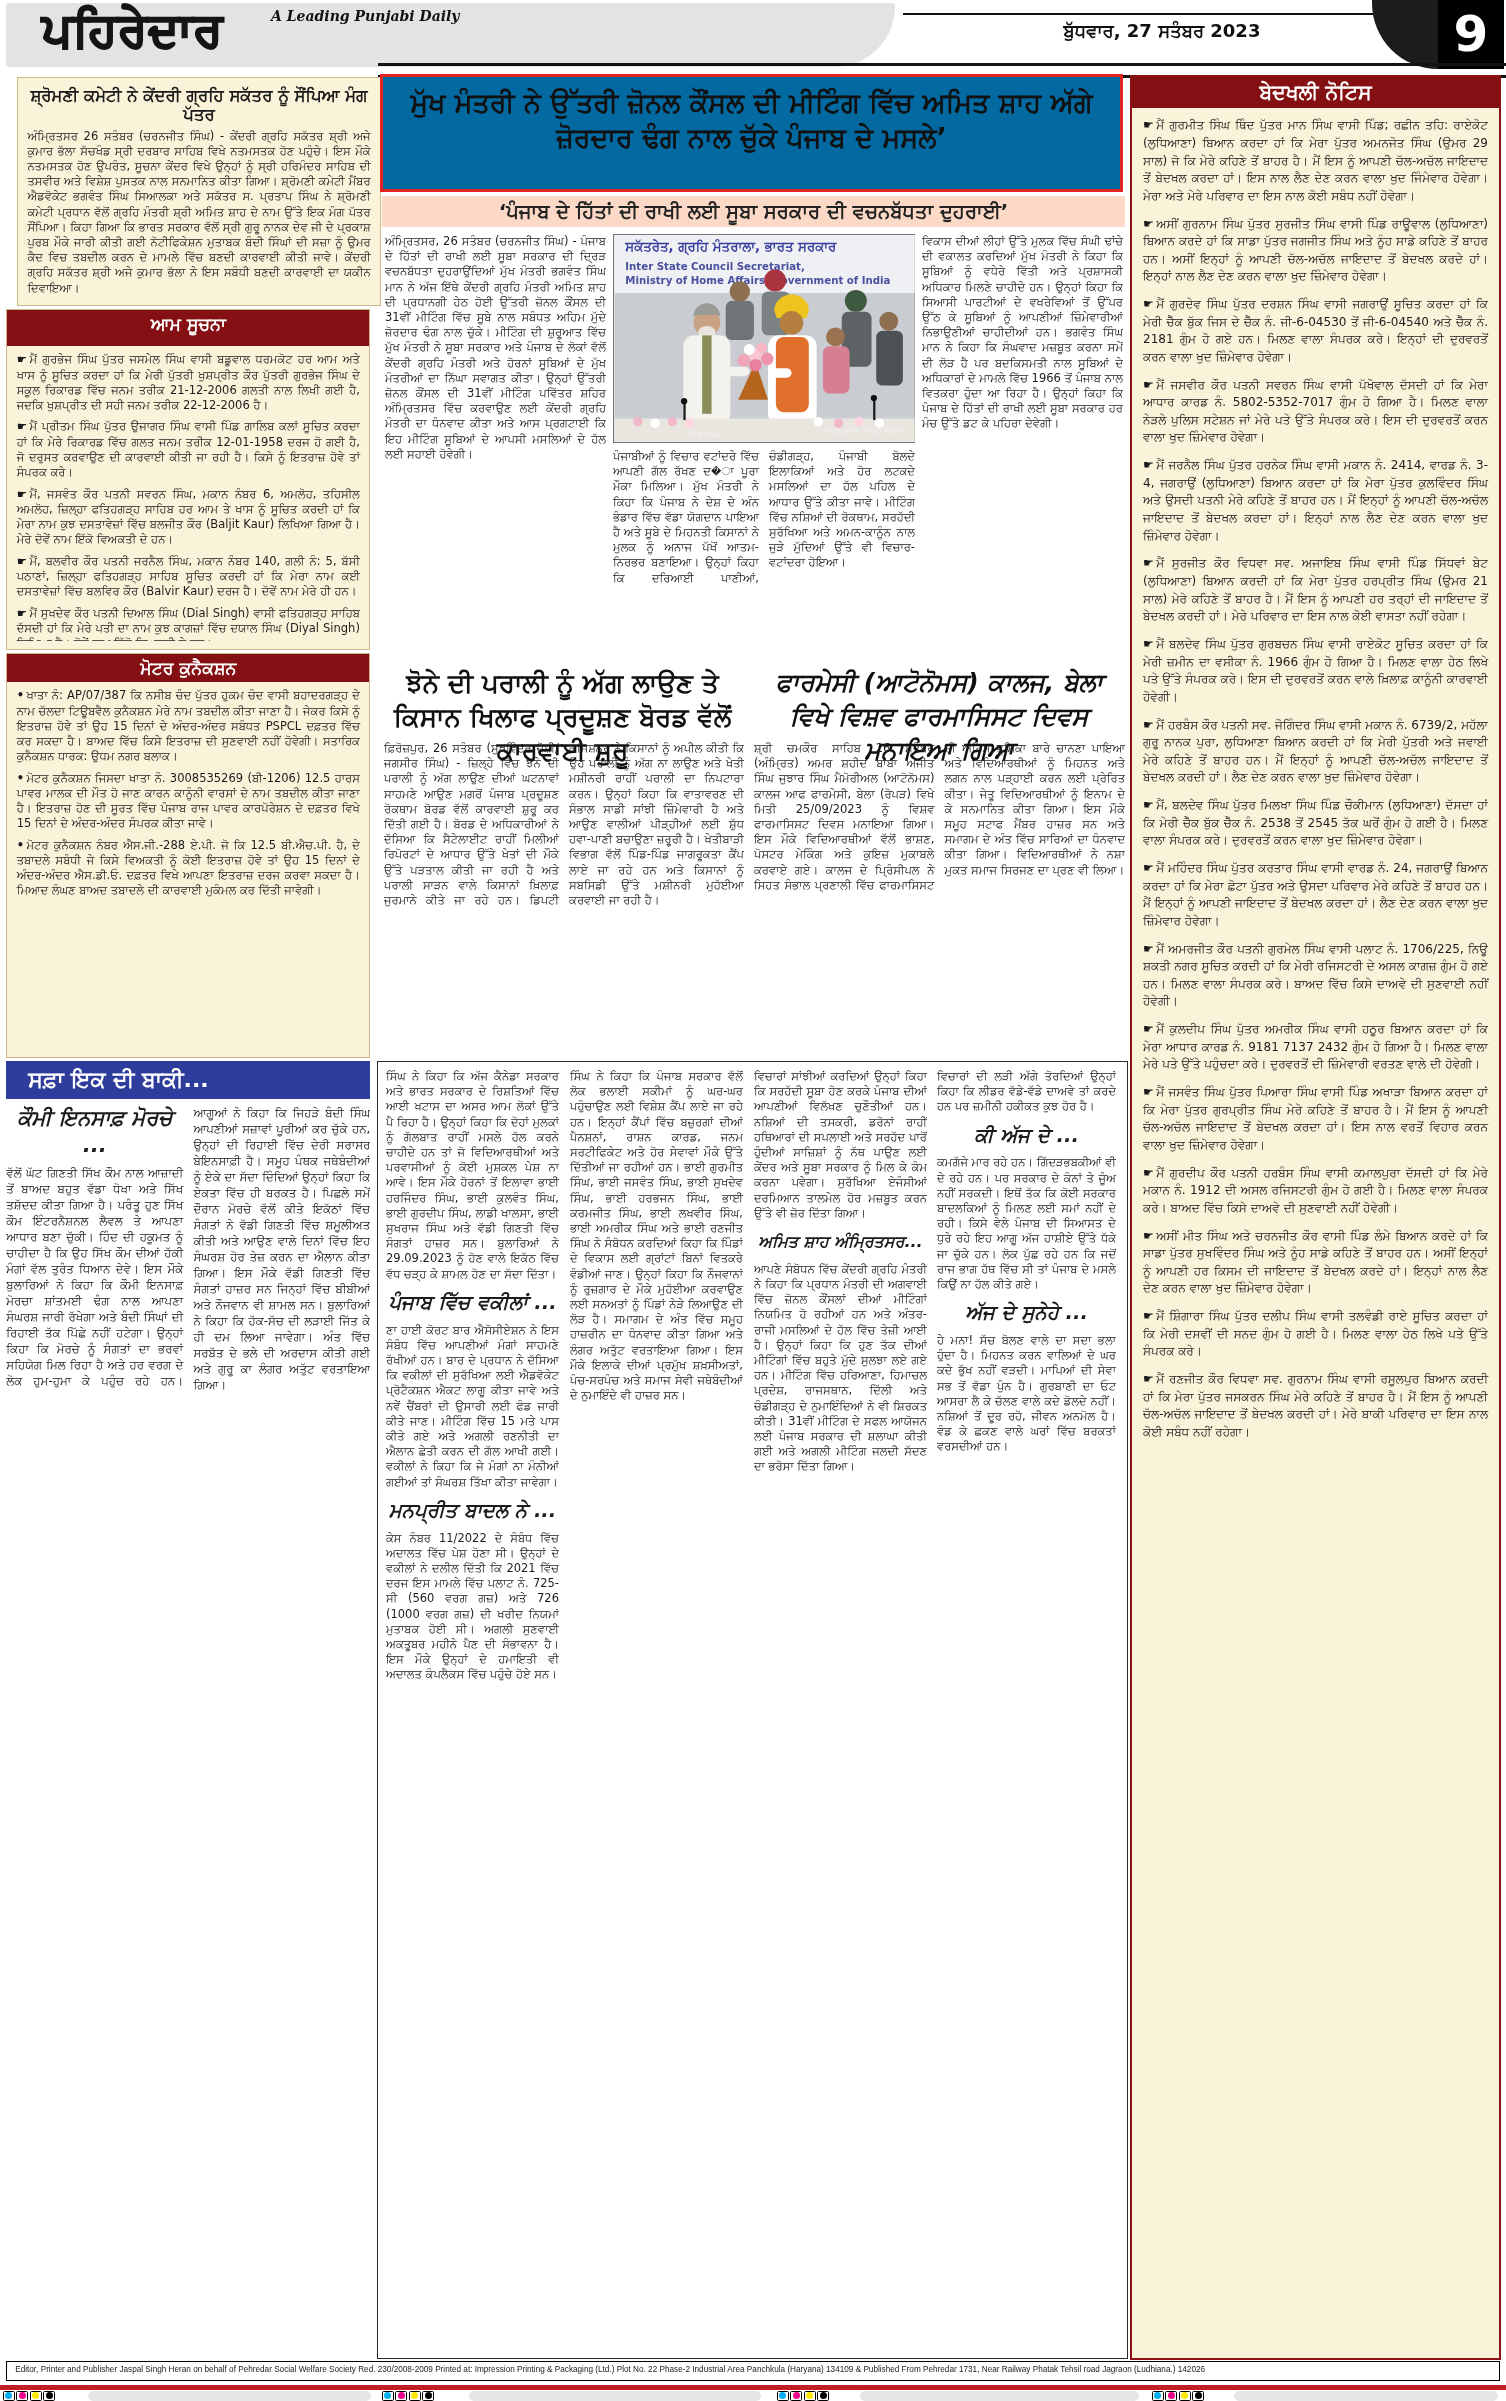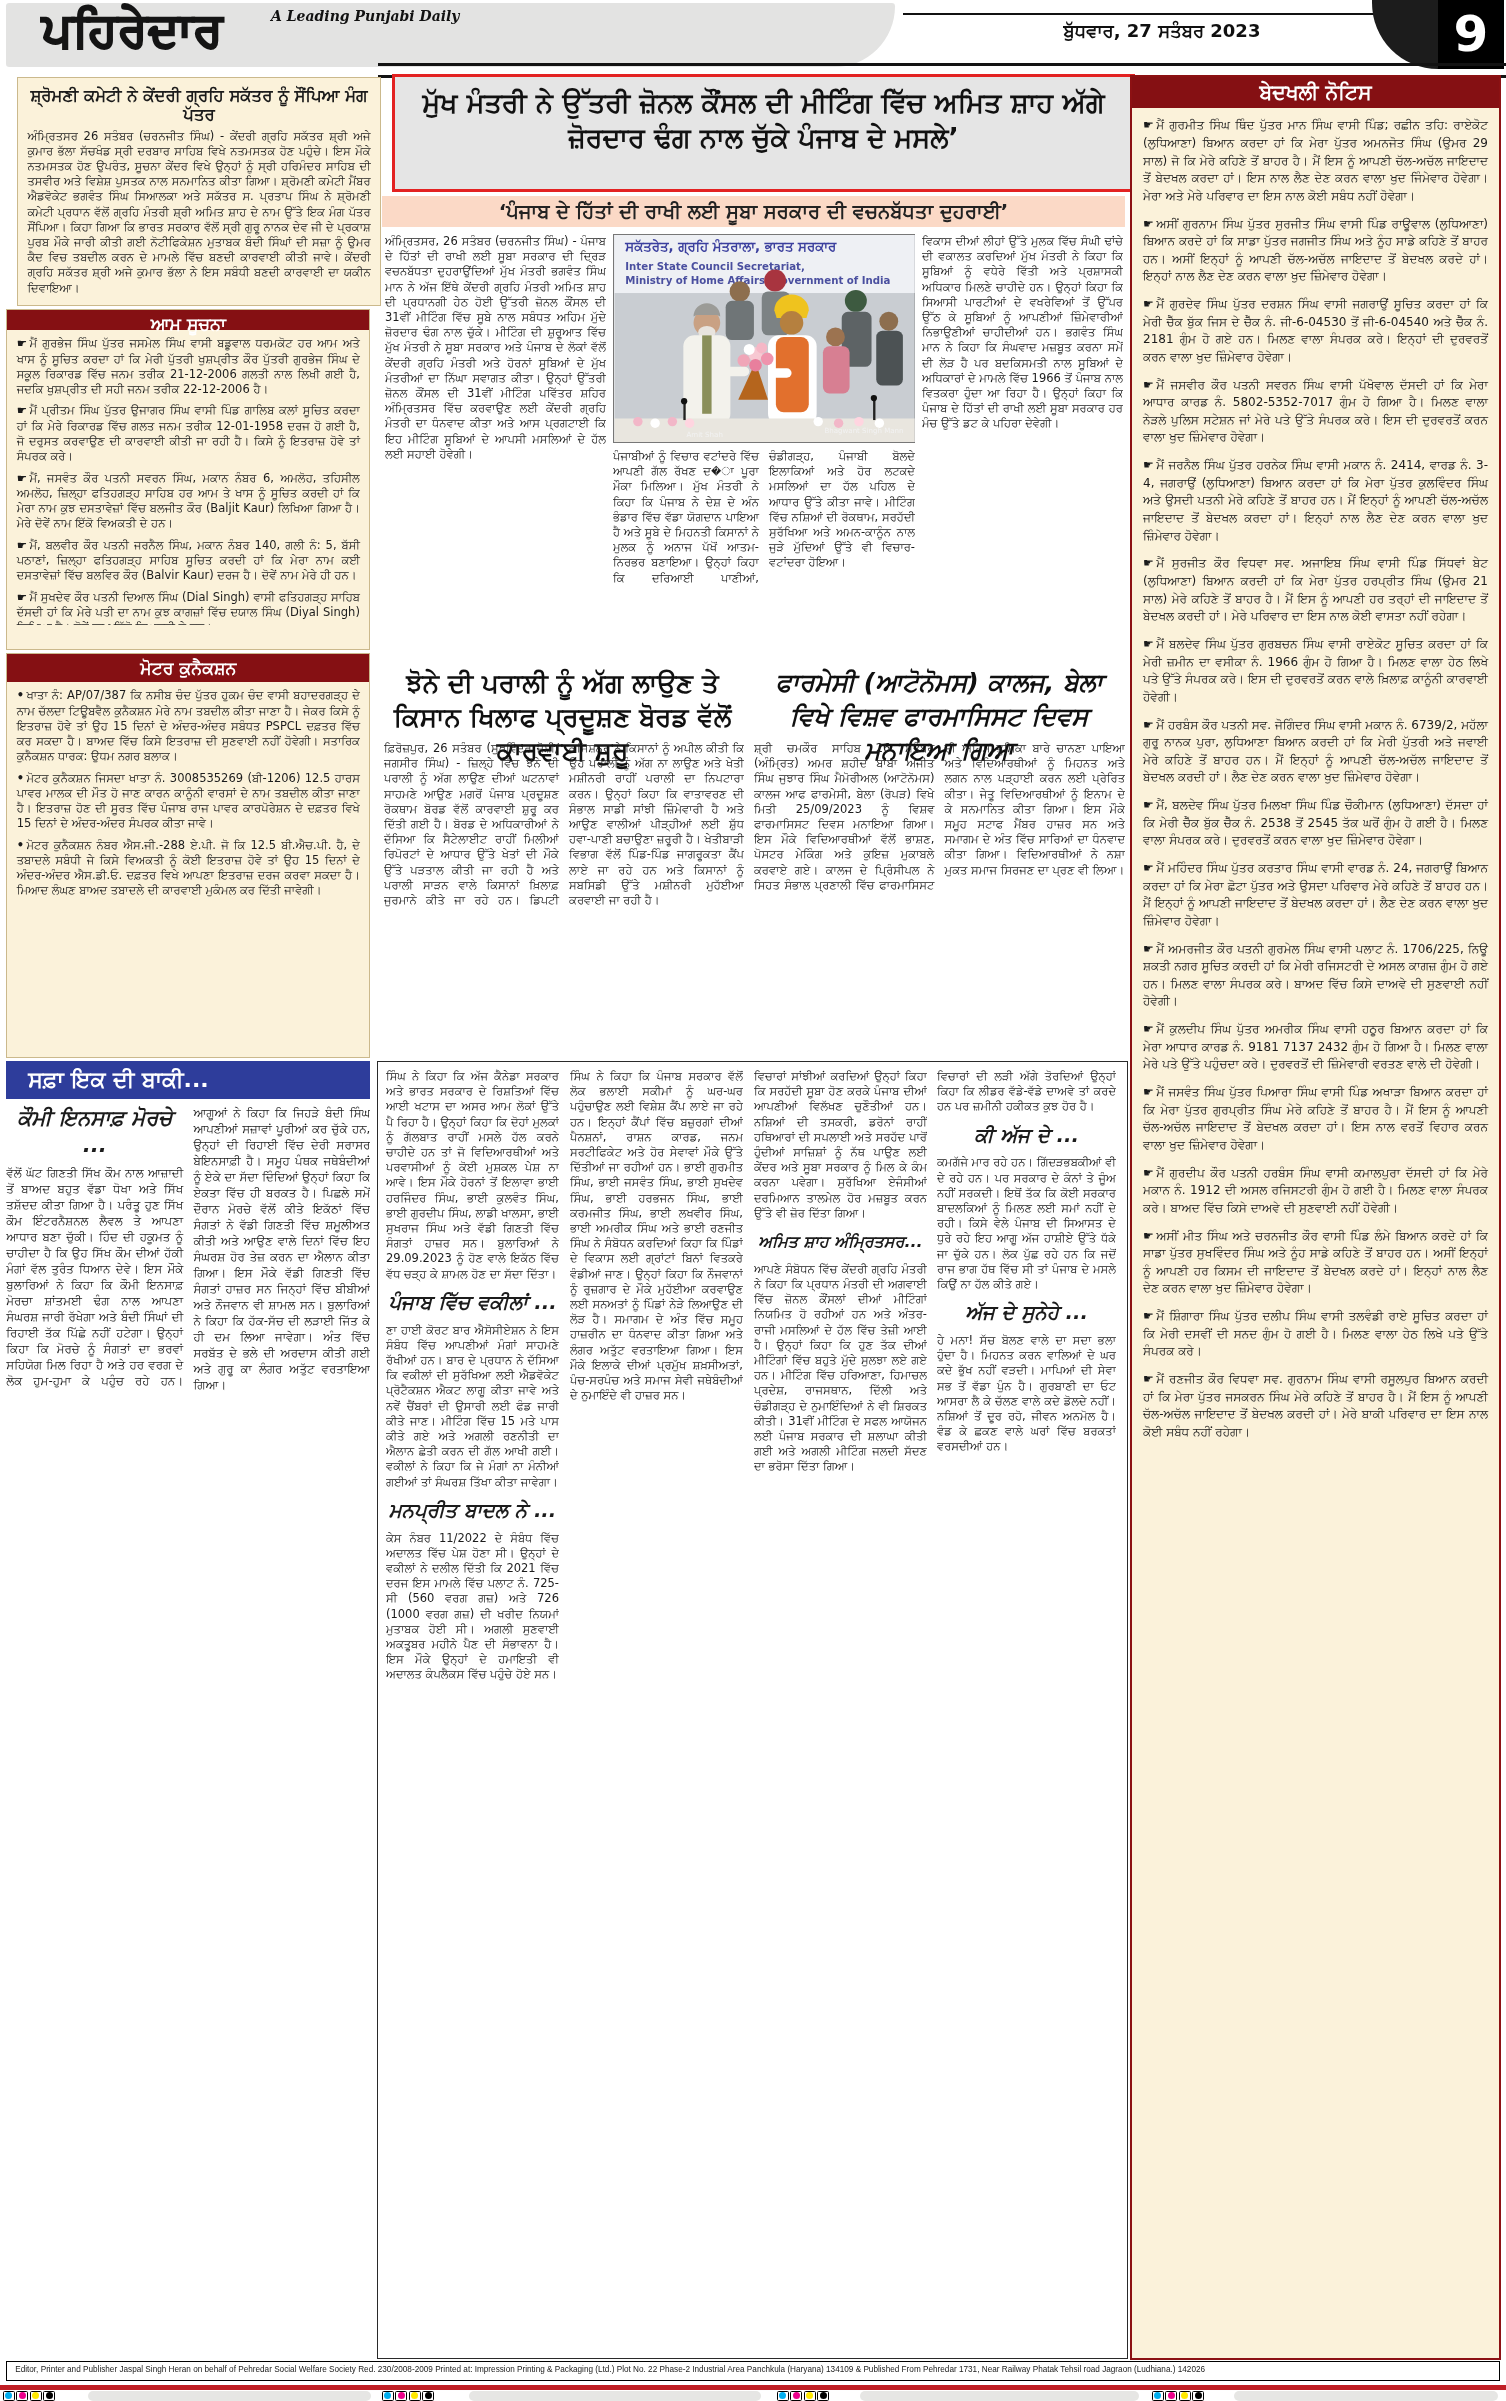--- a/index.html
+++ b/index.html
@@ -20,21 +20,21 @@
   .dblrule{left:378px;top:63px;width:1128px;height:8.6px;border-top:3.1px solid #131313;border-bottom:3.1px solid #131313;}
   
   .cream{background:#fbf2da;border:0.8px solid #cbb98c;box-sizing:border-box;}
   .maroonhead{background:#851013;color:#fff;text-align:center;font-weight:bold;}
   .bt{font-size:11.5px;line-height:15.2px;text-align:justify;color:#1c1c1c;overflow:hidden;}
   .bt p{margin:0 0 4.7px 0;}
   .hand{font-weight:bold;padding-right:2.4px;}
   .notice{margin-bottom:6.3px;}
   .sub{font-style:italic;font-weight:bold;text-align:center;}
   
-  .redbox{left:392px;top:74px;width:743px;height:118px;border:3.9px solid #e32222;box-sizing:border-box;background:#e5e5e5;}
+  .redbox{left:380px;top:74px;width:743px;height:118px;border:3.9px solid #e32222;box-sizing:border-box;background:#0369a1;}
   .redbox .hl{margin-top:7.9px;padding:0 14px;text-align:center;font-size:27px;line-height:35px;font-weight:bold;color:#111;}
   .pinkstrip{left:382px;top:196px;width:743px;height:31px;background:#fbd9c6;text-align:center;
              font-size:19.6px;font-weight:bold;line-height:31px;color:#222;}
   .cols2{column-count:2;column-gap:10.2px;}
   .lowhl{font-weight:bold;text-align:center;font-size:26px;line-height:34px;color:#101010;}
   .blueband{left:6.3px;top:1061px;width:364px;height:38px;background:#2e3d9b;color:#fff;
             font-size:22px;font-weight:bold;line-height:38px;padding-left:22px;box-sizing:border-box;}
   .midbox{left:377px;top:1061px;width:751px;height:1298px;border:1.6px solid #2a2a2a;box-sizing:border-box;background:#fff;}
   .evic{left:1130px;top:75px;width:371px;height:2285px;border:2.4px solid #8c1113;box-sizing:border-box;background:#fbf2da;}
   .evic-items{padding:9.4px 11px;font-size:12px;line-height:17.6px;text-align:justify;overflow:hidden;height:2230px;box-sizing:border-box;}
@@ -62,21 +62,21 @@
     <span>9</span>
   </div>
   <div class="abs dblrule"></div>
 
   <div class="abs cream" style="left:17px;top:77px;width:364px;height:229px;padding:7.9px 9.4px;">
     <div style="font-size:16.5px;font-weight:bold;text-align:center;margin-bottom:4.7px;">ਸ਼੍ਰੋਮਣੀ ਕਮੇਟੀ ਨੇ ਕੇਂਦਰੀ ਗ੍ਰਹਿ ਸਕੱਤਰ ਨੂੰ ਸੌਂਪਿਆ ਮੰਗ ਪੱਤਰ</div>
     <div class="bt" style="height:177px;">ਅੰਮ੍ਰਿਤਸਰ 26 ਸਤੰਬਰ (ਚਰਨਜੀਤ ਸਿੰਘ) - ਕੇਂਦਰੀ ਗ੍ਰਹਿ ਸਕੱਤਰ ਸ਼੍ਰੀ ਅਜੇ ਕੁਮਾਰ ਭੱਲਾ ਸੱਚਖੰਡ ਸ੍ਰੀ ਦਰਬਾਰ ਸਾਹਿਬ ਵਿਖੇ ਨਤਮਸਤਕ ਹੋਣ ਪਹੁੰਚੇ। ਇਸ ਮੌਕੇ ਨਤਮਸਤਕ ਹੋਣ ਉਪਰੰਤ, ਸੂਚਨਾ ਕੇਂਦਰ ਵਿਖੇ ਉਨ੍ਹਾਂ ਨੂੰ ਸ੍ਰੀ ਹਰਿਮੰਦਰ ਸਾਹਿਬ ਦੀ ਤਸਵੀਰ ਅਤੇ ਵਿਸ਼ੇਸ਼ ਪੁਸਤਕ ਨਾਲ ਸਨਮਾਨਿਤ ਕੀਤਾ ਗਿਆ। ਸ਼੍ਰੋਮਣੀ ਕਮੇਟੀ ਮੈਂਬਰ ਐਡਵੋਕੇਟ ਭਗਵੰਤ ਸਿੰਘ ਸਿਆਲਕਾ ਅਤੇ ਸਕੱਤਰ ਸ. ਪ੍ਰਤਾਪ ਸਿੰਘ ਨੇ ਸ਼੍ਰੋਮਣੀ ਕਮੇਟੀ ਪ੍ਰਧਾਨ ਵੱਲੋਂ ਗ੍ਰਹਿ ਮੰਤਰੀ ਸ਼੍ਰੀ ਅਮਿਤ ਸ਼ਾਹ ਦੇ ਨਾਮ ਉੱਤੇ ਇਕ ਮੰਗ ਪੱਤਰ ਸੌਂਪਿਆ। ਕਿਹਾ ਗਿਆ ਕਿ ਭਾਰਤ ਸਰਕਾਰ ਵੱਲੋਂ ਸ੍ਰੀ ਗੁਰੂ ਨਾਨਕ ਦੇਵ ਜੀ ਦੇ ਪ੍ਰਕਾਸ਼ ਪੁਰਬ ਮੌਕੇ ਜਾਰੀ ਕੀਤੀ ਗਈ ਨੋਟੀਫਿਕੇਸ਼ਨ ਮੁਤਾਬਕ ਬੰਦੀ ਸਿੰਘਾਂ ਦੀ ਸਜ਼ਾ ਨੂੰ ਉਮਰ ਕੈਦ ਵਿਚ ਤਬਦੀਲ ਕਰਨ ਦੇ ਮਾਮਲੇ ਵਿੱਚ ਬਣਦੀ ਕਾਰਵਾਈ ਕੀਤੀ ਜਾਵੇ। ਕੇਂਦਰੀ ਗ੍ਰਹਿ ਸਕੱਤਰ ਸ਼੍ਰੀ ਅਜੇ ਕੁਮਾਰ ਭੱਲਾ ਨੇ ਇਸ ਸਬੰਧੀ ਬਣਦੀ ਕਾਰਵਾਈ ਦਾ ਯਕੀਨ ਦਿਵਾਇਆ।</div>
   </div>
 
   <div class="abs cream" style="left:6.3px;top:309px;width:364px;height:341px;">
-    <div class="maroonhead" style="height:20px;line-height:28px;font-size:17.3px;">ਆਮ ਸੂਚਨਾ</div>
+    <div class="maroonhead" style="height:36px;line-height:28px;font-size:17.3px;">ਆਮ ਸੂਚਨਾ</div>
     <div class="bt" style="padding:6.3px 9.4px;height:295px;box-sizing:border-box;">
 
         <div class="notice"><span class="hand">☛</span><span>ਮੈਂ ਗੁਰਭੇਜ ਸਿੰਘ ਪੁੱਤਰ ਜਸਮੇਲ ਸਿੰਘ ਵਾਸੀ ਬਡੂਵਾਲ ਧਰਮਕੋਟ ਹਰ ਆਮ ਅਤੇ ਖਾਸ ਨੂੰ ਸੂਚਿਤ ਕਰਦਾ ਹਾਂ ਕਿ ਮੇਰੀ ਪੁੱਤਰੀ ਖੁਸ਼ਪ੍ਰੀਤ ਕੌਰ ਪੁੱਤਰੀ ਗੁਰਭੇਜ ਸਿੰਘ ਦੇ ਸਕੂਲ ਰਿਕਾਰਡ ਵਿੱਚ ਜਨਮ ਤਰੀਕ 21-12-2006 ਗਲਤੀ ਨਾਲ ਲਿਖੀ ਗਈ ਹੈ, ਜਦਕਿ ਖੁਸ਼ਪ੍ਰੀਤ ਦੀ ਸਹੀ ਜਨਮ ਤਰੀਕ 22-12-2006 ਹੈ।</span></div>
 
         <div class="notice"><span class="hand">☛</span><span>ਮੈਂ ਪ੍ਰੀਤਮ ਸਿੰਘ ਪੁੱਤਰ ਉਜਾਗਰ ਸਿੰਘ ਵਾਸੀ ਪਿੰਡ ਗਾਲਿਬ ਕਲਾਂ ਸੂਚਿਤ ਕਰਦਾ ਹਾਂ ਕਿ ਮੇਰੇ ਰਿਕਾਰਡ ਵਿੱਚ ਗਲਤ ਜਨਮ ਤਰੀਕ 12-01-1958 ਦਰਜ ਹੋ ਗਈ ਹੈ, ਜੋ ਦਰੁਸਤ ਕਰਵਾਉਣ ਦੀ ਕਾਰਵਾਈ ਕੀਤੀ ਜਾ ਰਹੀ ਹੈ। ਕਿਸੇ ਨੂੰ ਇਤਰਾਜ਼ ਹੋਵੇ ਤਾਂ ਸੰਪਰਕ ਕਰੇ।</span></div>
 
         <div class="notice"><span class="hand">☛</span><span>ਮੈਂ, ਜਸਵੰਤ ਕੌਰ ਪਤਨੀ ਸਵਰਨ ਸਿੰਘ, ਮਕਾਨ ਨੰਬਰ 6, ਅਮਲੋਹ, ਤਹਿਸੀਲ ਅਮਲੋਹ, ਜ਼ਿਲ੍ਹਾ ਫਤਿਹਗੜ੍ਹ ਸਾਹਿਬ ਹਰ ਆਮ ਤੇ ਖਾਸ ਨੂੰ ਸੂਚਿਤ ਕਰਦੀ ਹਾਂ ਕਿ ਮੇਰਾ ਨਾਮ ਕੁਝ ਦਸਤਾਵੇਜ਼ਾਂ ਵਿੱਚ ਬਲਜੀਤ ਕੌਰ (Baljit Kaur) ਲਿਖਿਆ ਗਿਆ ਹੈ। ਮੇਰੇ ਦੋਵੇਂ ਨਾਮ ਇੱਕੋ ਵਿਅਕਤੀ ਦੇ ਹਨ।</span></div>
 
         <div class="notice"><span class="hand">☛</span><span>ਮੈਂ, ਬਲਵੀਰ ਕੌਰ ਪਤਨੀ ਜਰਨੈਲ ਸਿੰਘ, ਮਕਾਨ ਨੰਬਰ 140, ਗਲੀ ਨੰ: 5, ਬੱਸੀ ਪਠਾਣਾਂ, ਜ਼ਿਲ੍ਹਾ ਫਤਿਹਗੜ੍ਹ ਸਾਹਿਬ ਸੂਚਿਤ ਕਰਦੀ ਹਾਂ ਕਿ ਮੇਰਾ ਨਾਮ ਕਈ ਦਸਤਾਵੇਜ਼ਾਂ ਵਿੱਚ ਬਲਵਿਰ ਕੌਰ (Balvir Kaur) ਦਰਜ ਹੈ। ਦੋਵੇਂ ਨਾਮ ਮੇਰੇ ਹੀ ਹਨ।</span></div>
 

